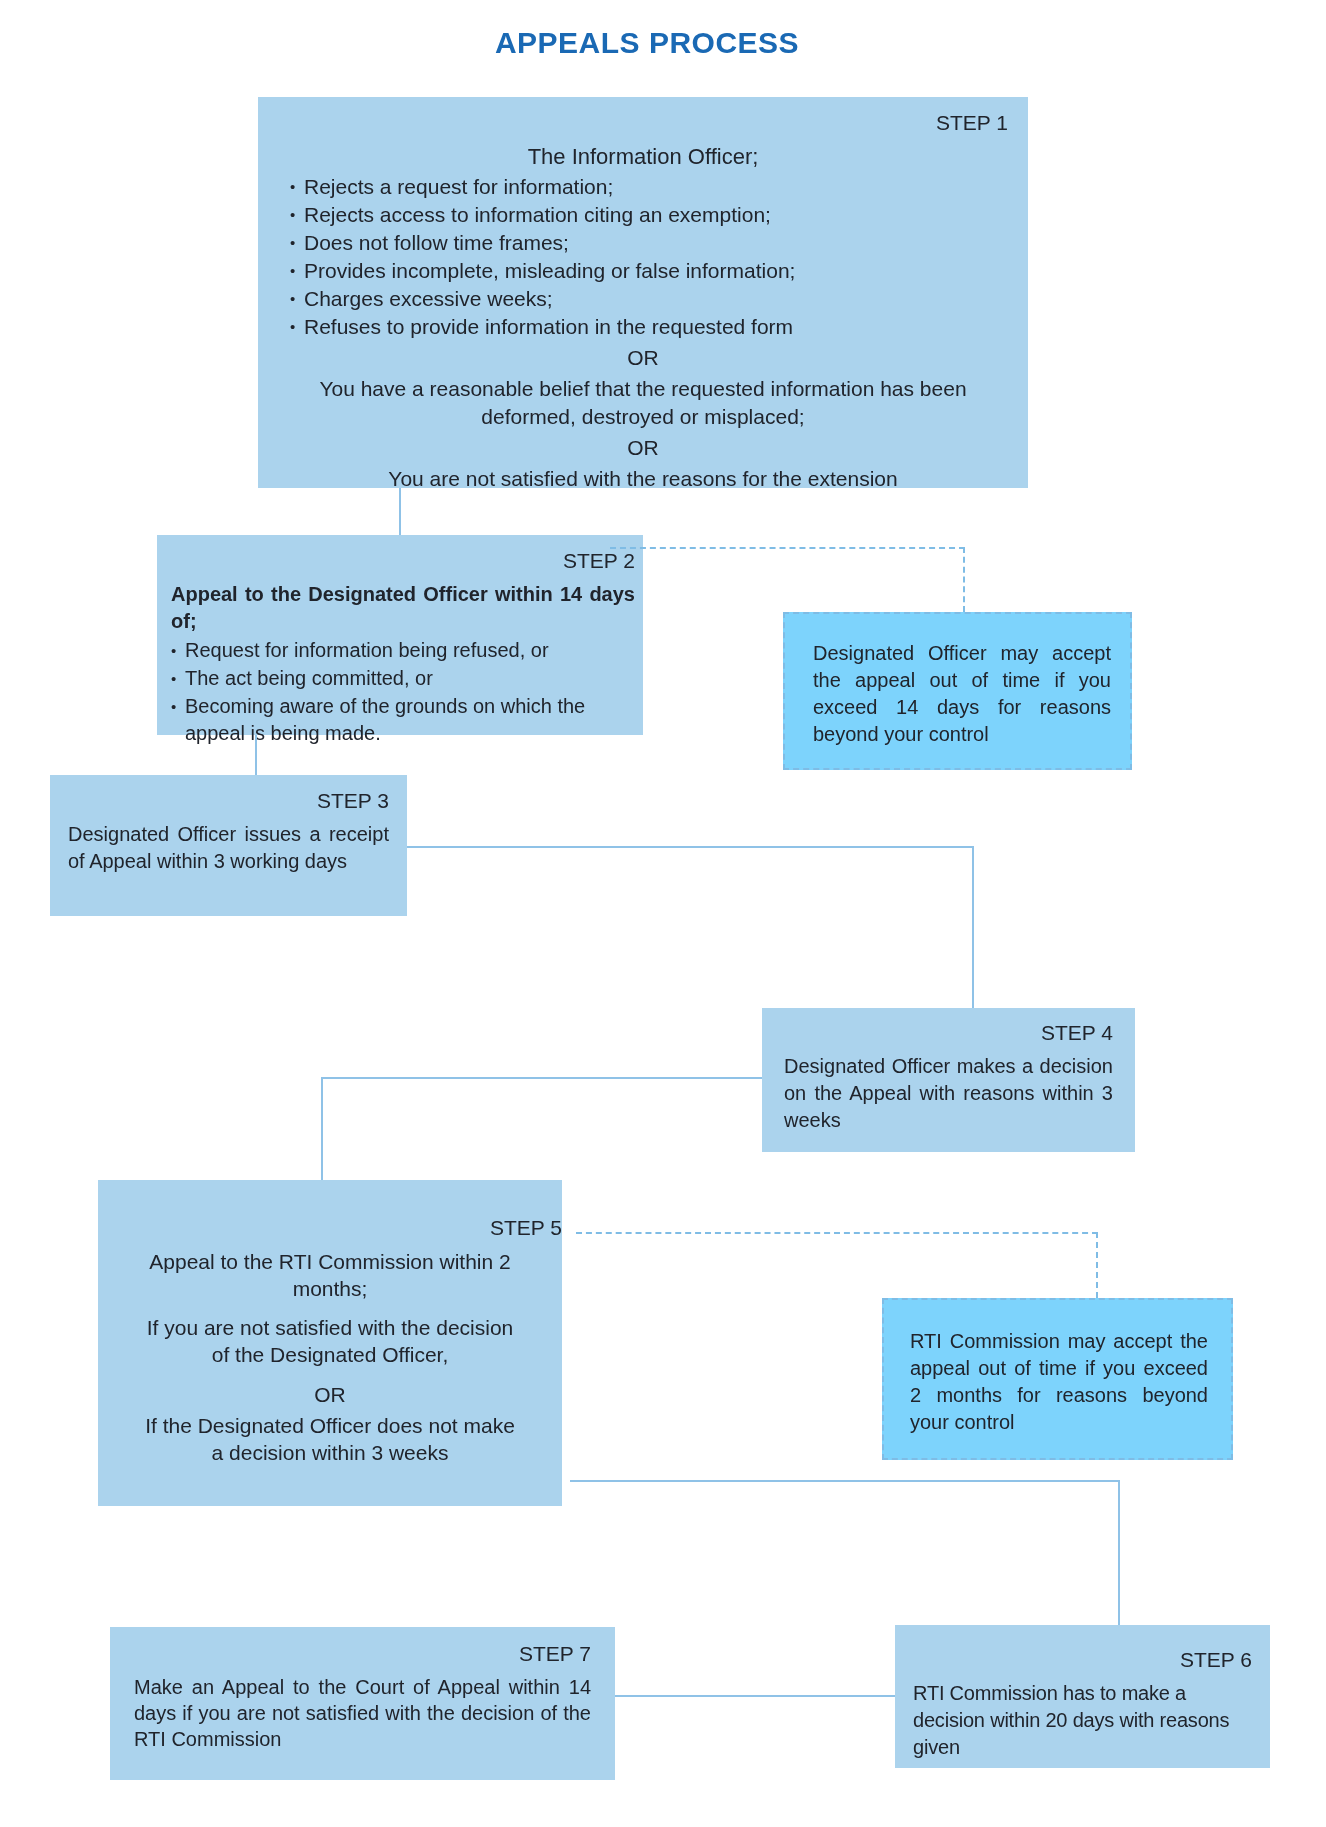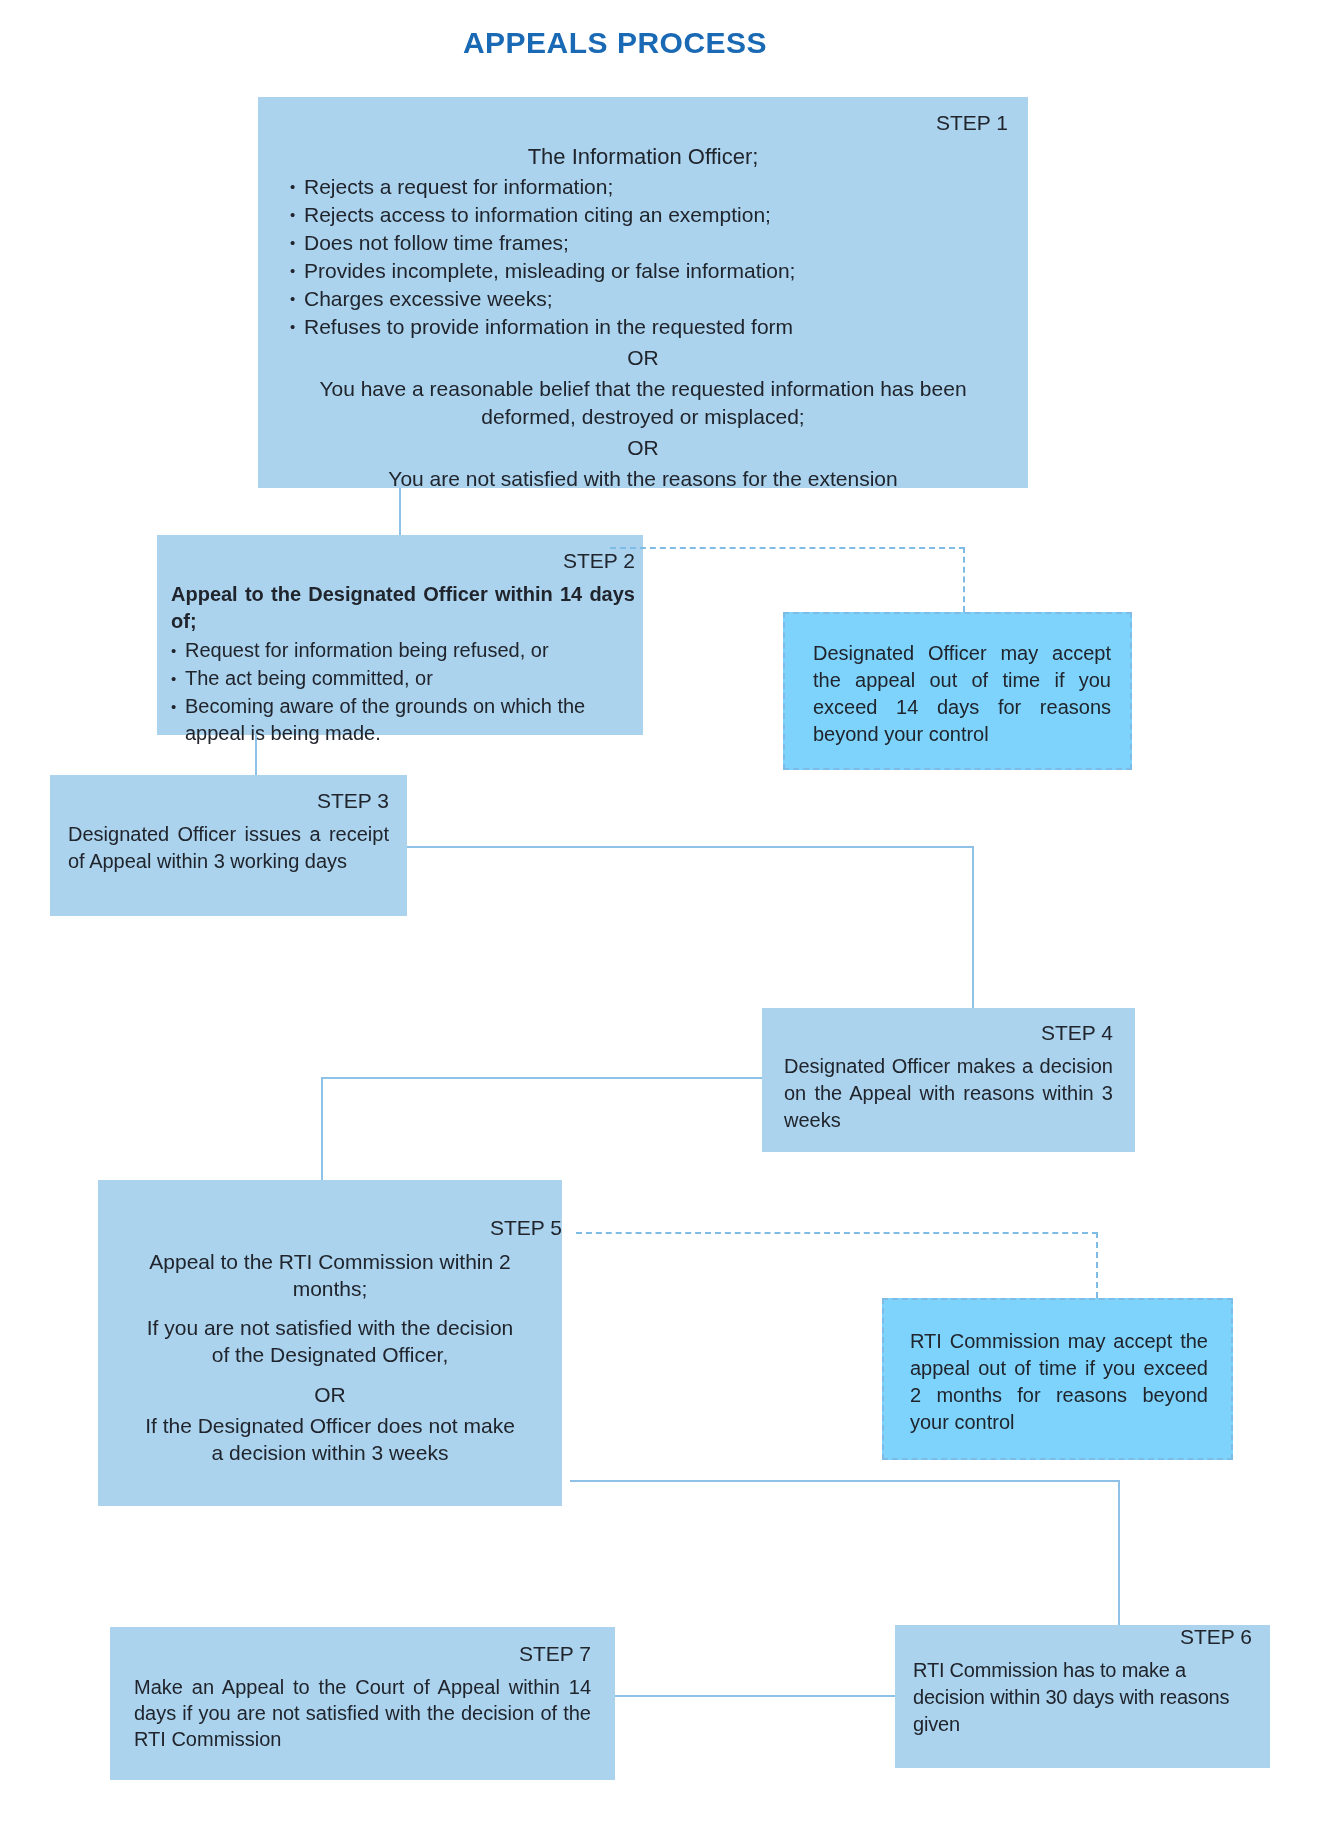--- a/index.html
+++ b/index.html
@@ -8,20 +8,21 @@
     width:1326px;height:1827px;
     background:#ffffff;
     font-family:"Liberation Sans", sans-serif;
     color:#20242c;
   }
   .page-title{
     position:absolute;left:0;top:26px;width:1230px;
     text-align:center;
     font-size:30px;font-weight:700;letter-spacing:0.5px;
     color:#1a69b4;
+    padding-left:32px;
   }
   .box{
     position:absolute;
     background:#abd3ed;
     box-sizing:border-box;
   }
   .note{
     position:absolute;
     background:#7dd3fc;
     border:2px dashed #7fbce5;
@@ -58,21 +59,21 @@
   
   #step3{left:50px;top:775px;width:357px;height:141px;padding:14px 18px 0 18px;}
   #step3 .body-text{font-size:20px;line-height:27px;}
   
   #step4{left:762px;top:1008px;width:373px;height:144px;padding:13px 22px 0 22px;}
   #step4 .body-text{font-size:20px;line-height:27px;}
   
   #step5{left:98px;top:1180px;width:464px;height:326px;padding:36px 0 0 0;}
   #step5 .para{width:380px;margin:0 auto 12px auto;font-size:21px;line-height:27px;}
   
-  #step6{left:895px;top:1625px;width:375px;height:143px;padding:0 18px 0 18px;}
+  #step6{left:895px;top:1625px;width:375px;height:143px;padding:23px 18px 0 18px;}
   #step6 .body-text{font-size:20px;line-height:27px;letter-spacing:-0.2px;}
   
   #step7{left:110px;top:1627px;width:505px;height:153px;padding:15px 24px 0 24px;}
   #step7 .body-text{font-size:20px;line-height:26px;}
   
   #note1{left:783px;top:612px;width:349px;height:158px;padding:26px 22px 0 28px;}
   #note2{left:882px;top:1298px;width:351px;height:162px;padding:28px 24px 0 26px;}
   .note .body-text{font-size:20px;line-height:27px;width:298px;}
 </style>
 </head>
@@ -176,21 +177,21 @@
 
   <div class="note" id="note2">
     <div class="body-text just">RTI Commission may accept the appeal out of time if you exceed 2 months for reasons beyond your control</div>
   </div>
 
   <div class="h-line" style="left:570px;top:1480px;width:550px;"></div>
   <div class="v-line" style="left:1118px;top:1480px;height:145px;"></div>
 
   <div class="box" id="step6">
     <div class="step-label">STEP 6</div>
-    <div class="body-text">RTI Commission has to make a decision within 30 days with reasons given</div>
+    <div class="body-text">RTI Commission has to make a decision within 20 days with reasons given</div>
   </div>
 
   <div class="h-line" style="left:614px;top:1695px;width:281px;"></div>
 
   <div class="box" id="step7">
     <div class="step-label">STEP 7</div>
     <div class="body-text just">Make an Appeal to the Court of Appeal within 14 days if you are not satisfied with the decision of the RTI Commission</div>
   </div>
 
 </div>

